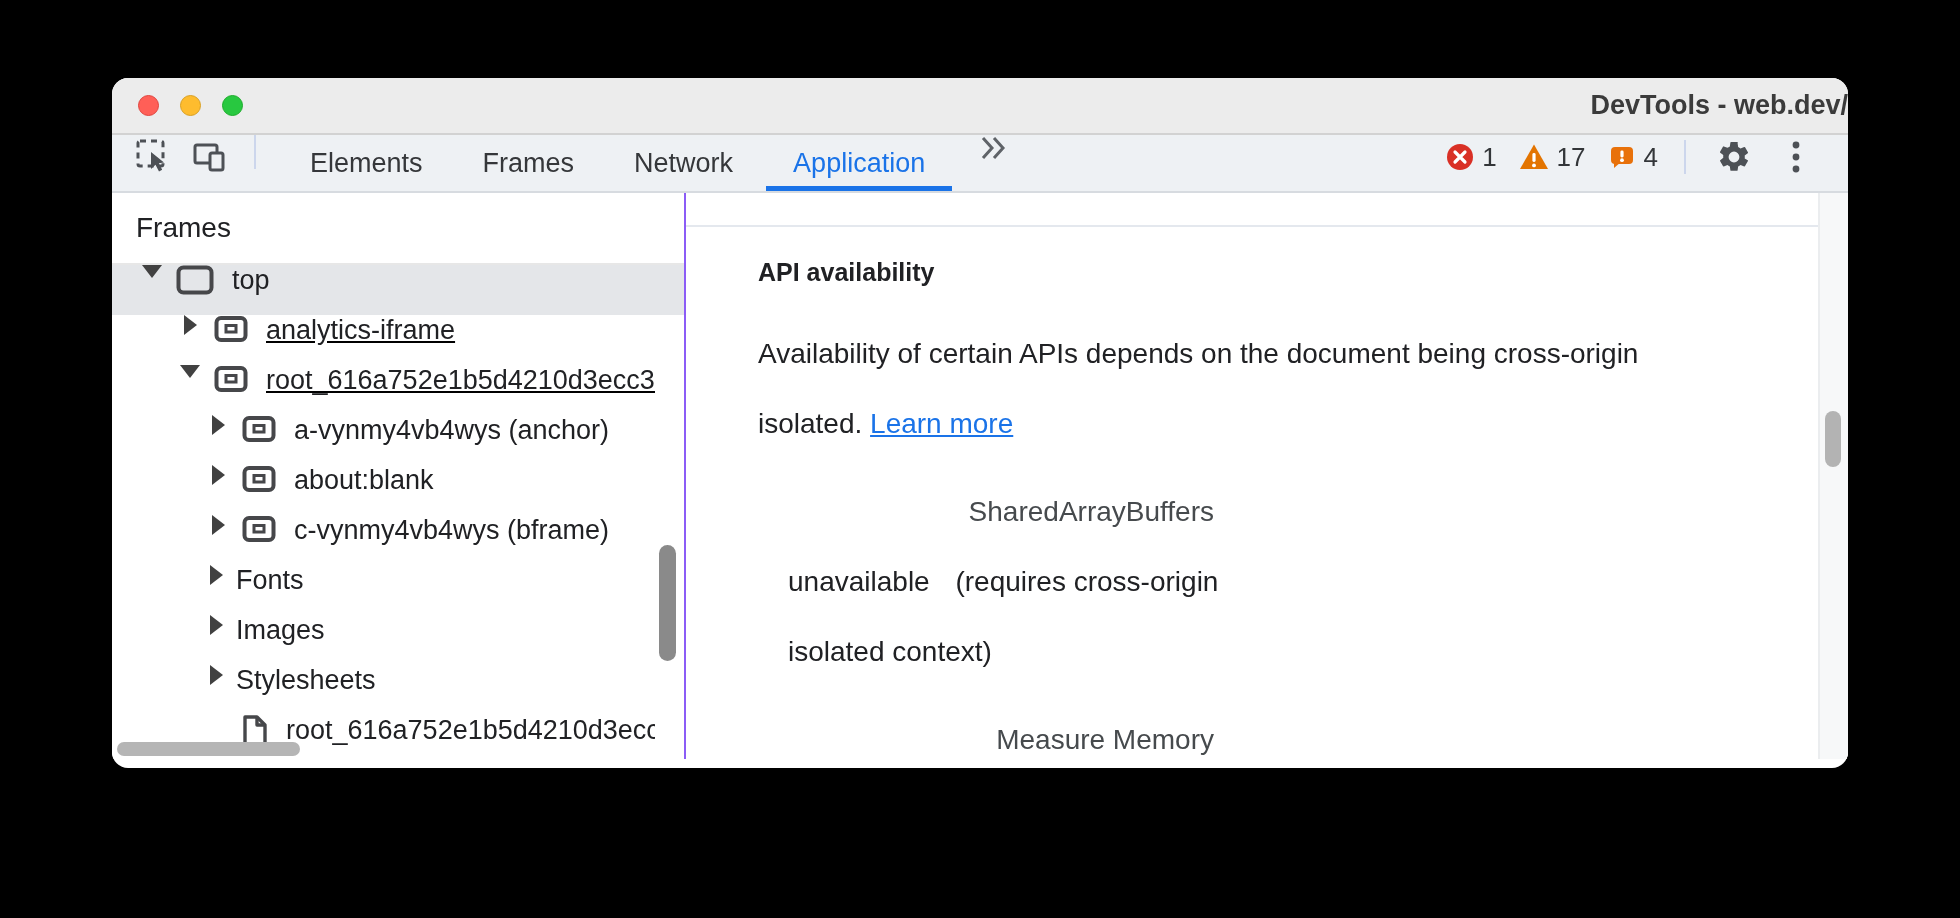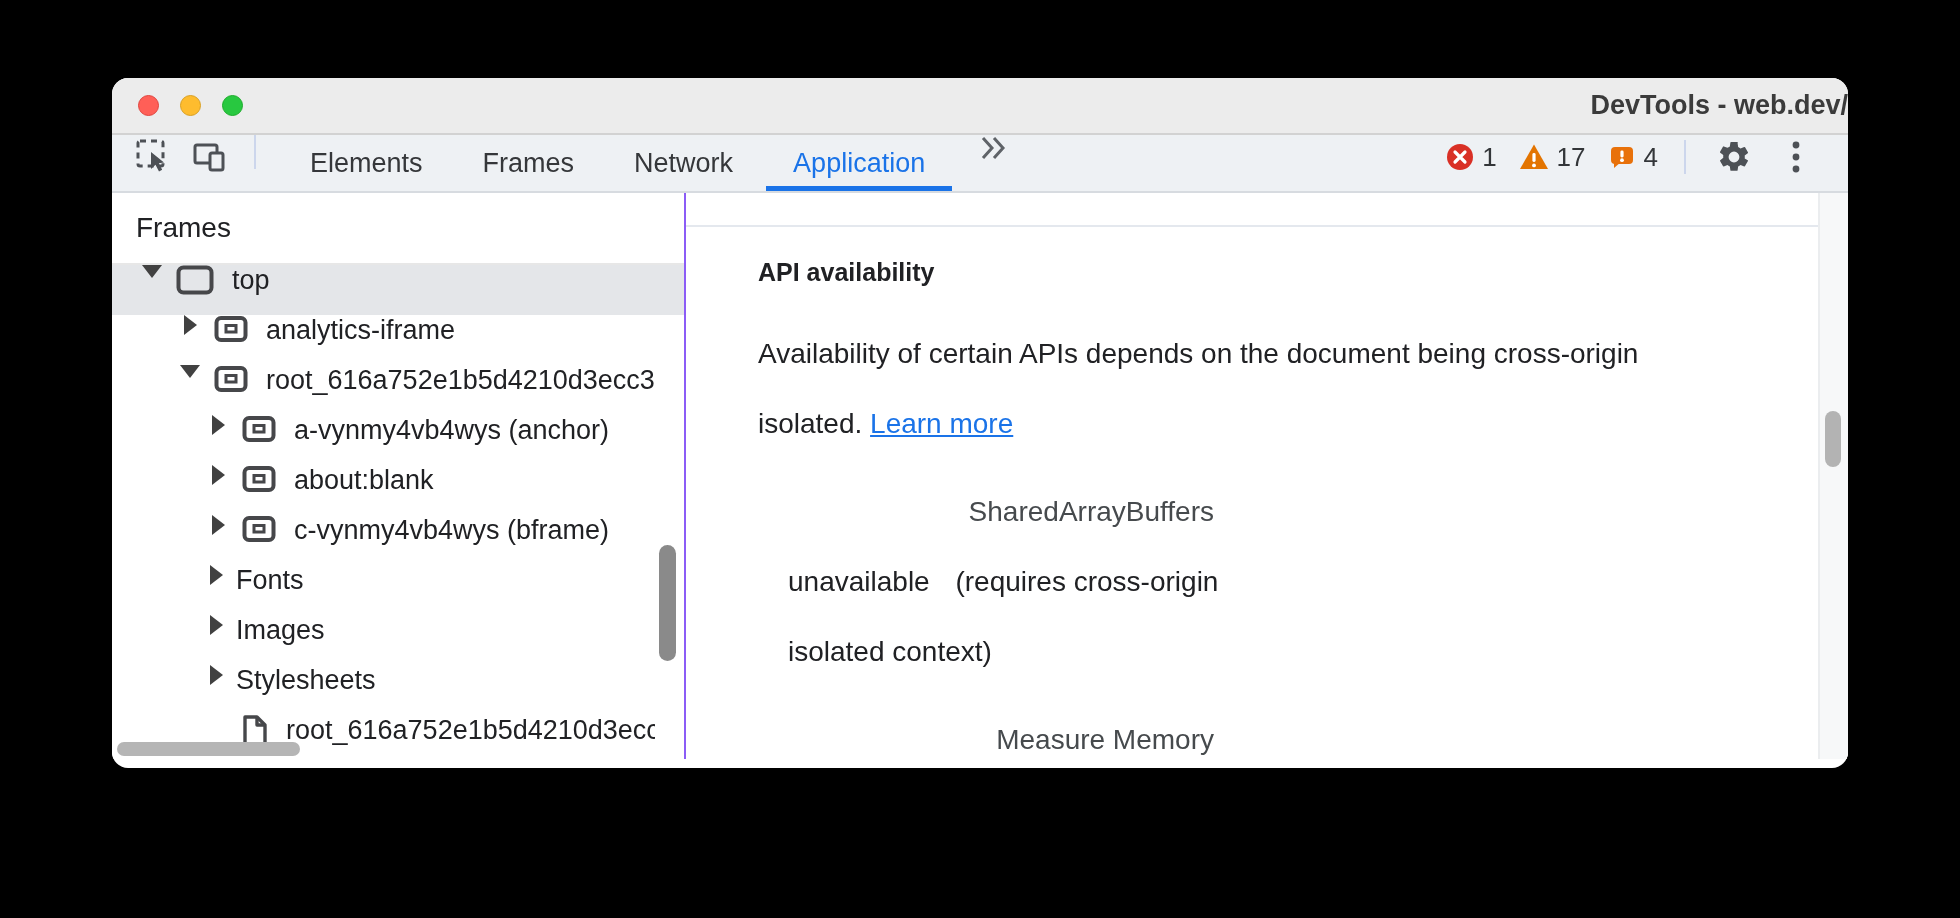--- a/index.html
+++ b/index.html
@@ -49,21 +49,21 @@
     font-size:28px; color:#202124; border-bottom:2px solid #e7e7e7; }
   .tree { }
   .trow { height:50px; display:flex; align-items:flex-start; white-space:nowrap; overflow:hidden; width:543px; }
   .trow.sel { background:#e4e6e9; width:574px; }
   .trow .arr { flex:0 0 20px; display:flex; justify-content:center; }
   .arr-r { width:0; height:0; border-top:10px solid transparent; border-bottom:10px solid transparent; border-left:13px solid #414141; }
   .arr-d { width:0; height:0; border-left:10px solid transparent; border-right:10px solid transparent; border-top:13px solid #414141; }
   .trow .fic { margin-left:14px; flex:0 0 auto; display:flex; }
   .trow .lbl { margin-left:18px; font-size:27px; color:#202124; }
   .trow.lvl1 { padding-left:30px; }
-  .trow.lvl2 { padding-left:68px; }
+  .trow.lvl2 { padding-left:68px;text-decoration:underline; }
   .trow.lvl3 { padding-left:96px; }
   .trow.cat  { padding-left:94px; }
   .trow.cat .lbl { margin-left:10px; }
   .trow.filerow { padding-left:96px; }
   .trow.filerow .arr { visibility:hidden; }
 
   .side-vscroll { position:absolute; right:8px; top:352px; width:17px; height:116px; background:#8a8a8a; border-radius:9px; }
   .side-hscroll { position:absolute; left:5px; bottom:3px; width:183px; height:14px; background:#b5b5b5; border-radius:7px; }
 
   

